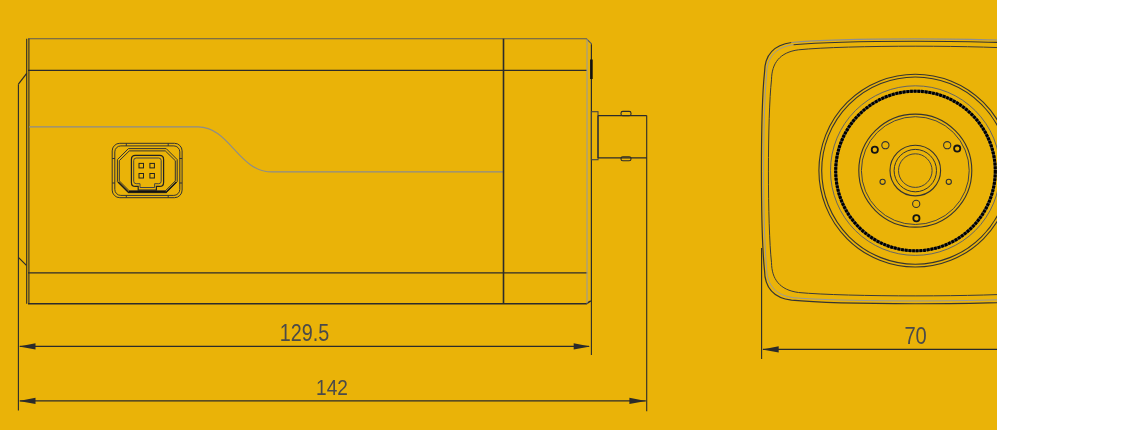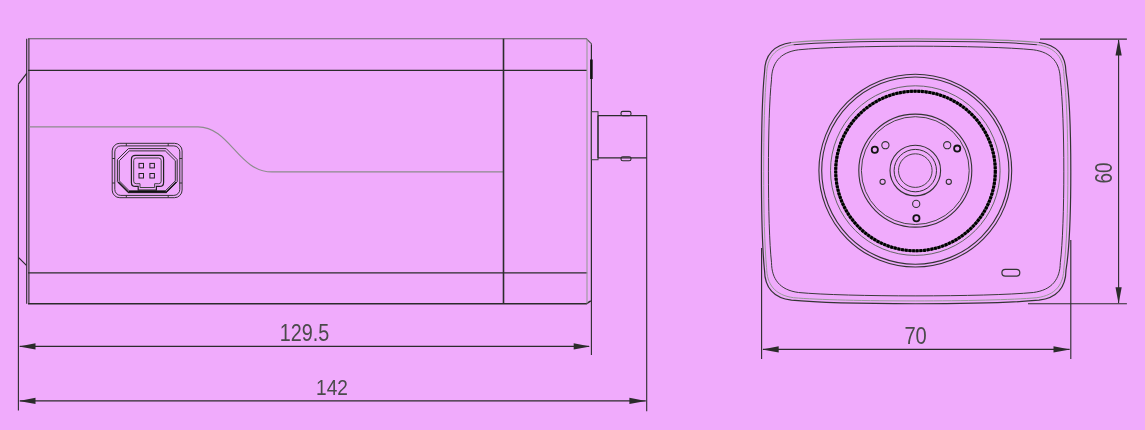--- a/index.html
+++ b/index.html
@@ -1,16 +1,16 @@
 <!DOCTYPE html>
 <html><head>
 <meta charset="utf-8">
 <style>
 html,body{margin:0;padding:0;background:#ffffff;}
-#stage{position:relative;width:1145px;height:430px;background:#f0abfc;overflow:hidden;}
+#stage{position:relative;width:997px;height:430px;background:#eab308;overflow:hidden;}
 text{font-family:"Liberation Sans",sans-serif;fill:#4a4a4a;}
 </style>
 </head>
 <body>
 <div id="stage">
 <svg width="1145" height="430" viewBox="0 0 1145 430" fill="none">
 
 <g stroke="#2b2b2b" stroke-width="1.2">
 
   <path d="M28 38.8 H586.5 L591.8 44.2" stroke="#5a5a5a" stroke-width="1.1"></path>

